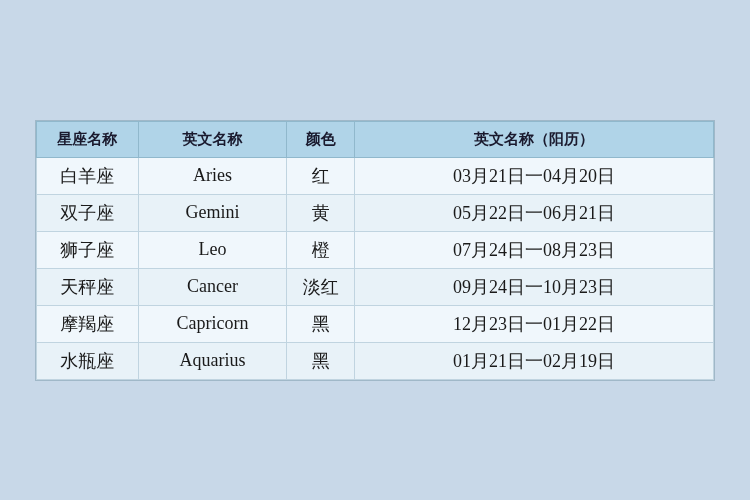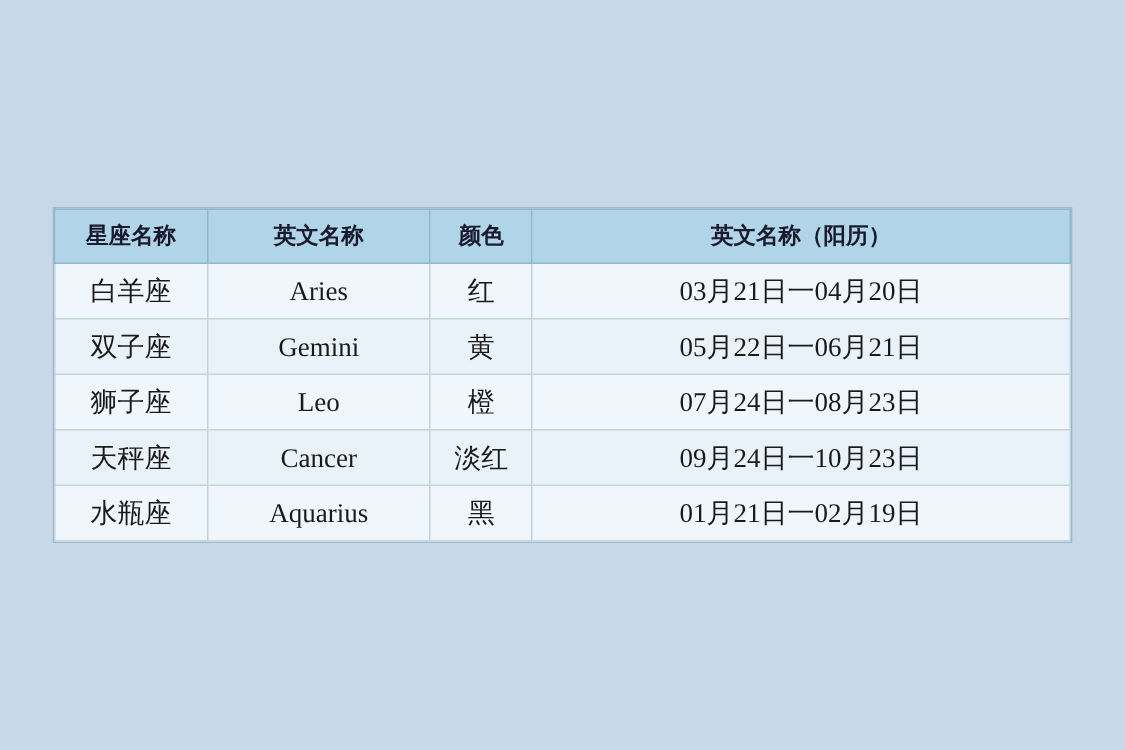--- a/index.html
+++ b/index.html
@@ -89,20 +89,26 @@
           <td>橙</td>
           <td>07月24日一08月23日</td>
         </tr>
         <tr>
           <td>天秤座</td>
           <td>Cancer</td>
           <td>淡红</td>
           <td>09月24日一10月23日</td>
         </tr>
         <tr>
+          <td>摩羯座</td>
+          <td>Capricorn</td>
+          <td>黑</td>
+          <td>12月23日一01月22日</td>
+        </tr>
+        <tr>
           <td>水瓶座</td>
           <td>Aquarius</td>
           <td>黑</td>
           <td>01月21日一02月19日</td>
         </tr>
       </tbody>
   </table>
 </div>
 
 </body></html>

